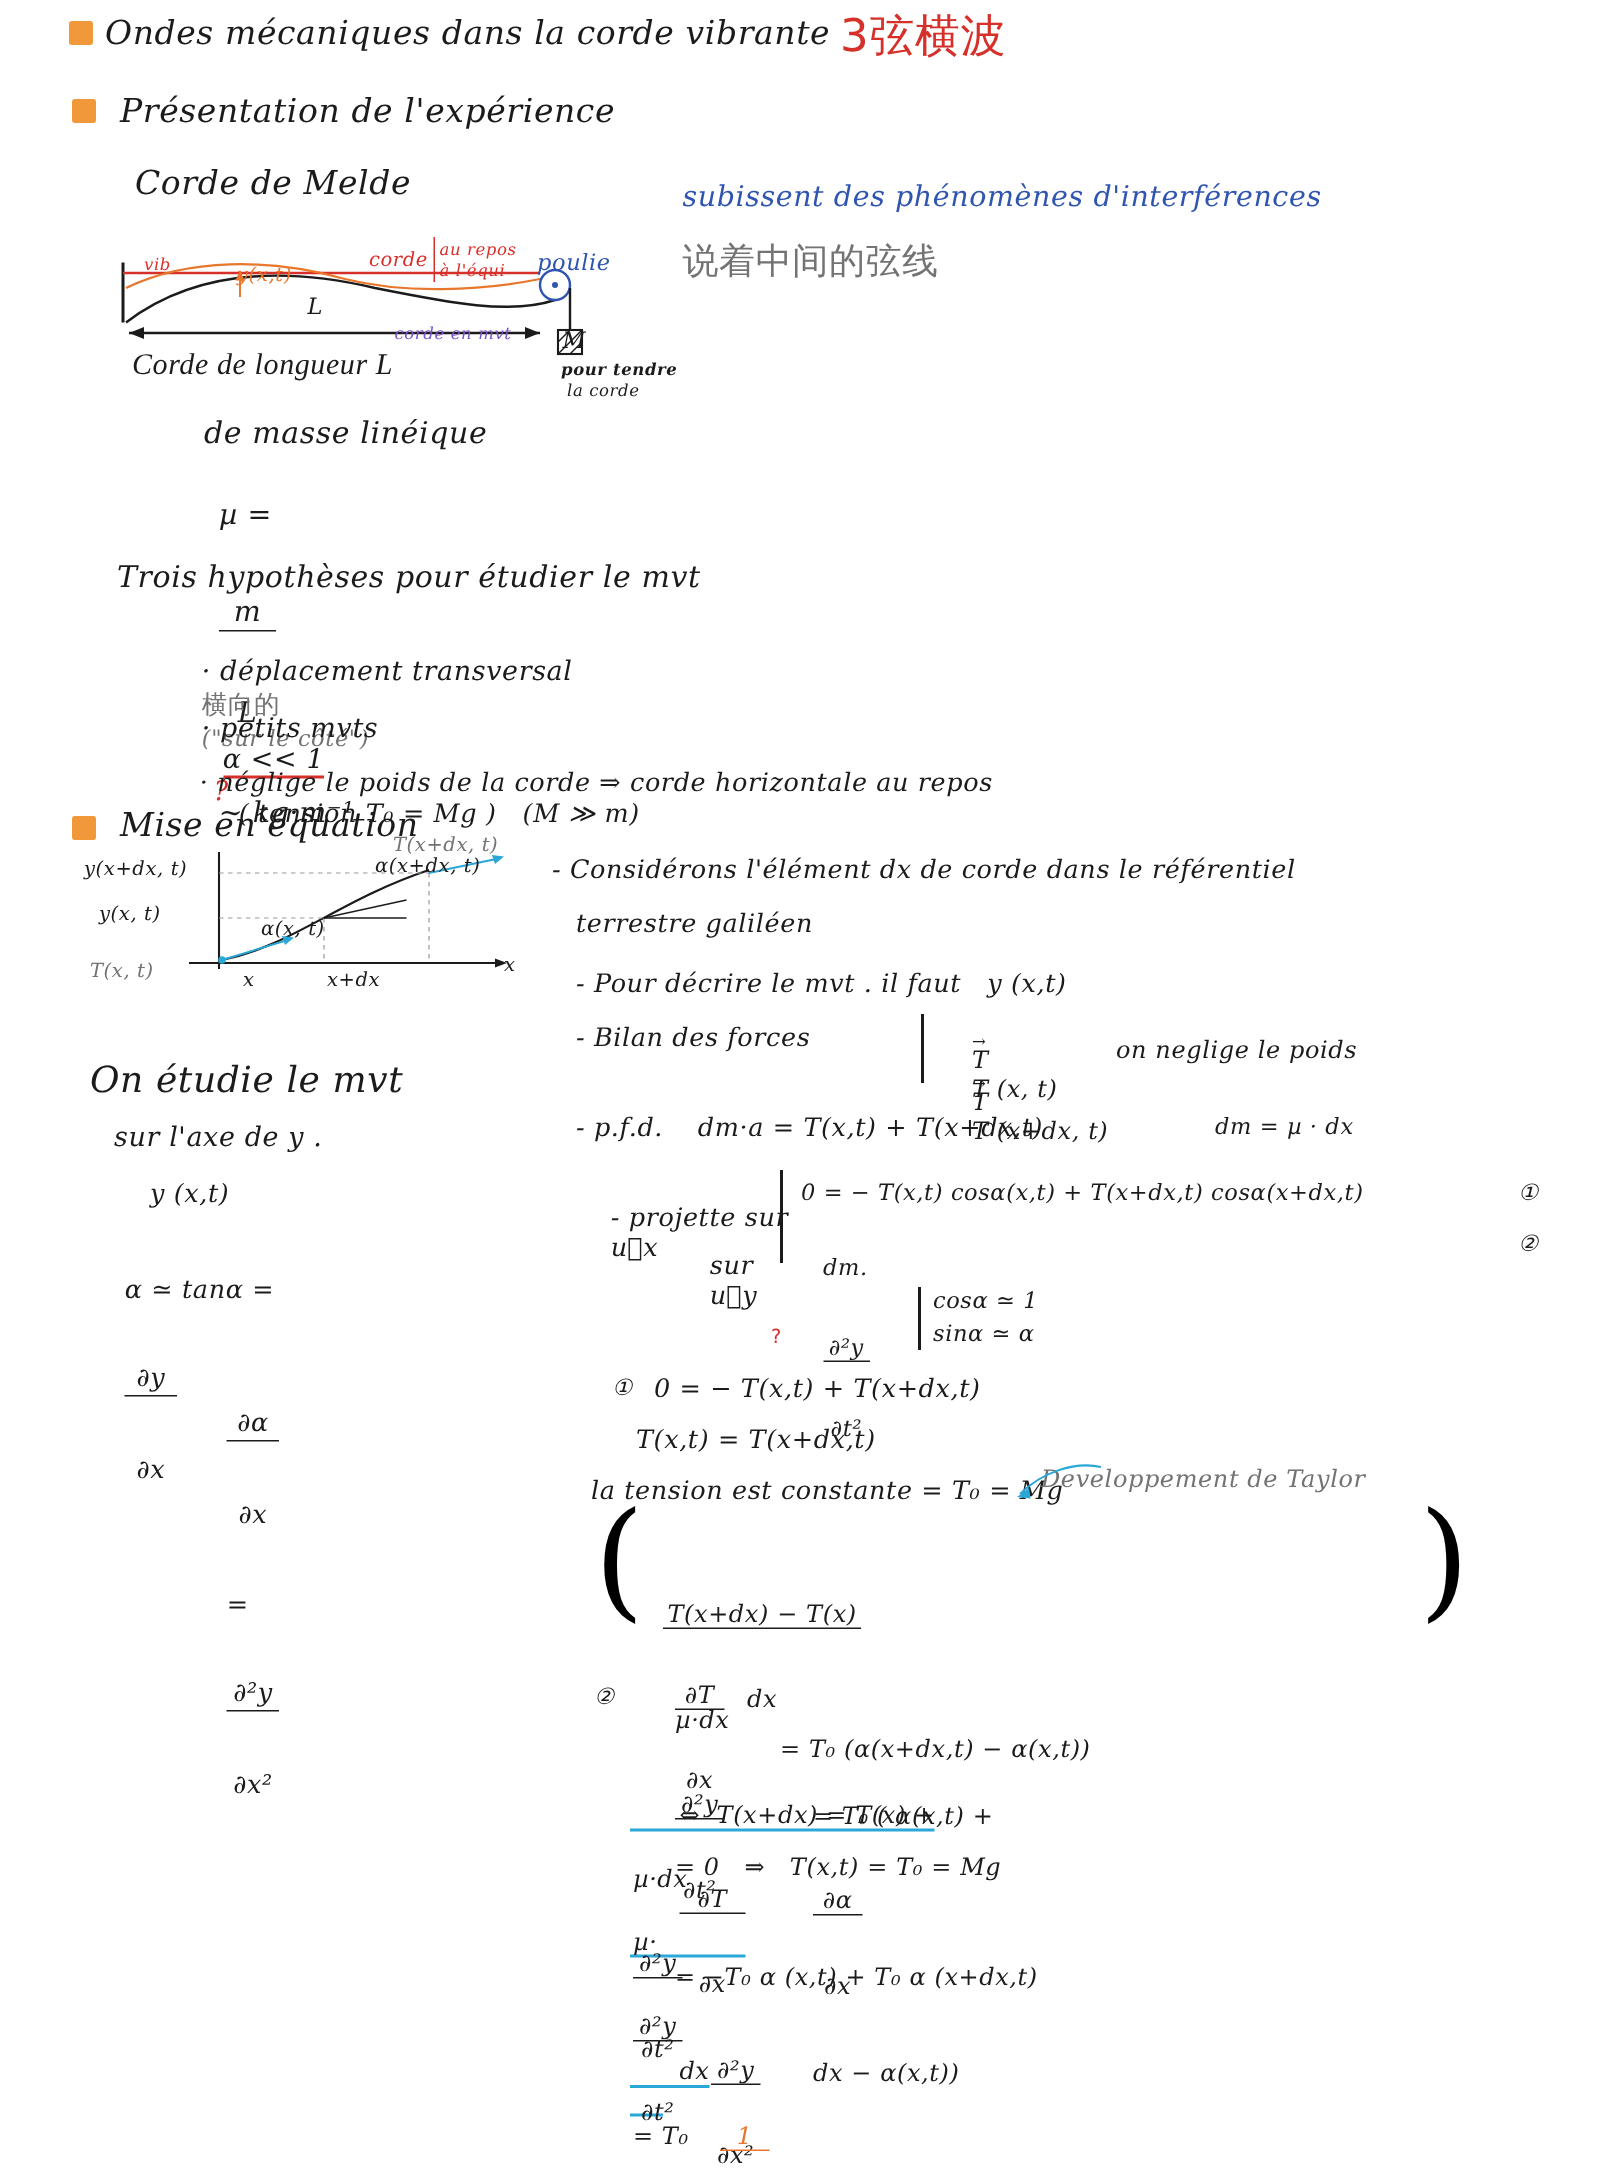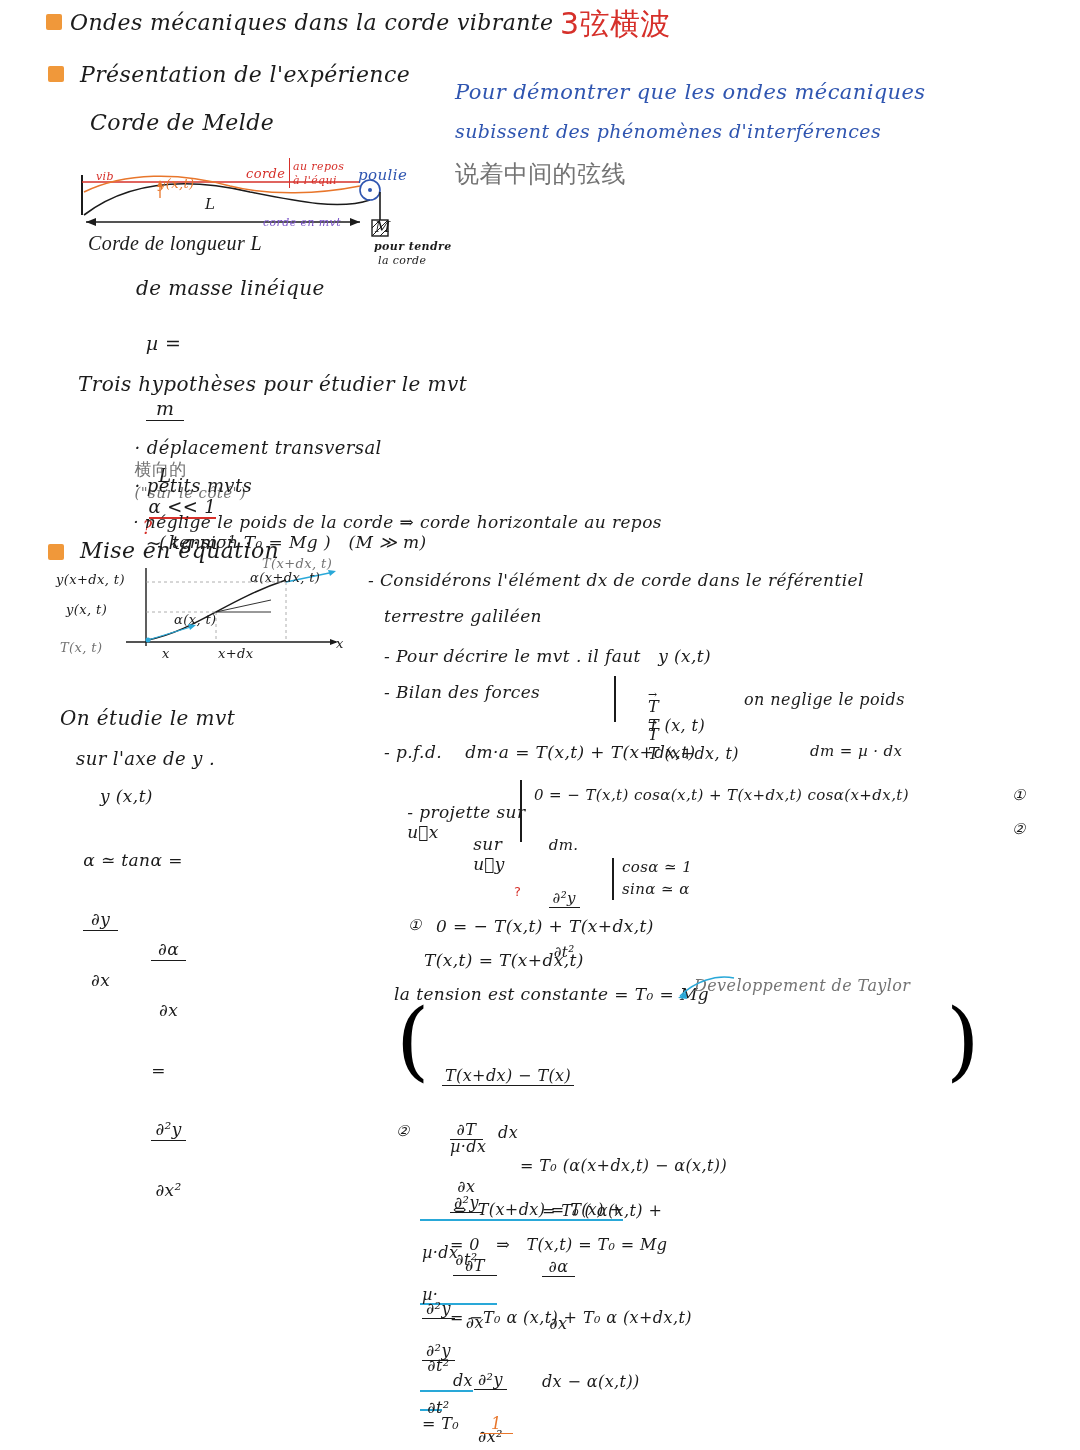--- a/index.html
+++ b/index.html
@@ -49,21 +49,20 @@
 <div class="page">
 
   <div class="bullet" style="left:46px;top:14px;"></div>
   <div class="abs hw big" style="left:70px;top:10px;">Ondes mécaniques dans la corde vibrante</div>
   <div class="abs hw big red cn" style="left:560px;top:4px;font-size:30px;">3弦横波</div>
 
   <div class="bullet" style="left:48px;top:66px;"></div>
   <div class="abs hw big" style="left:80px;top:62px;">Présentation de l'expérience</div>
   <div class="abs hw big" style="left:90px;top:110px;">Corde de Melde</div>
 
-  <div class="abs hw med blue" style="left:455px;top:80px;font-size:21px;">Pour démontrer que les ondes mécaniques</div>
   <div class="abs hw med blue" style="left:455px;top:120px;font-size:19px;">subissent des phénomènes d'interférences</div>
   <div class="abs hw med cyan cn" style="left:455px;top:158px;font-size:24px;">说着中间的弦线</div>
 
   <svg width="380" height="110" style="left:70px;top:160px;">
 
     <line x1="12" y1="15" x2="12" y2="55" stroke="#1b1b1b" stroke-width="2"></line>
 
     <line x1="12" y1="22" x2="290" y2="22" stroke="#d6302a" stroke-width="1.6"></line>
 
     <path d="M14 55 C 60 20, 120 18, 180 32 C 230 42, 270 50, 300 40" stroke="#1b1b1b" stroke-width="1.6" fill="none"></path>
@@ -157,21 +156,21 @@
   <div class="abs hw xs" style="left:56px;top:572px;">y(x+dx, t)</div>
   <div class="abs hw xs" style="left:66px;top:602px;">y(x, t)</div>
   <div class="abs hw xs" style="left:250px;top:570px;">α(x+dx, t)</div>
   <div class="abs hw xs" style="left:174px;top:612px;">α(x, t)</div>
   <div class="abs hw xs cyan" style="left:262px;top:556px;">T(x+dx, t)</div>
   <div class="abs hw xs cyan" style="left:60px;top:640px;">T(x, t)</div>
   <div class="abs hw xs" style="left:162px;top:646px;">x</div>
   <div class="abs hw xs" style="left:218px;top:646px;">x+dx</div>
   <div class="abs hw xs" style="left:336px;top:636px;">x</div>
 
-  <div class="abs hw big" style="left:60px;top:706px;font-size:20px;">On étudie le mvt</div>
+  <div class="abs hw big" style="left:60px;top:706px;font-size:24px;">On étudie le mvt</div>
   <div class="abs hw med" style="left:76px;top:748px;font-size:18px;">sur l'axe de y .</div>
   <div class="abs hw med" style="left:100px;top:786px;font-size:17px;">y (x,t)</div>
 
   <div class="abs hw" style="left:60px;top:830px;font-size:17px;">
     <span>α ≃ tanα =</span>
     <span class="frac">
       <span class="num">∂y</span>
       <span class="den">∂x</span>
     </span>
   </div>

